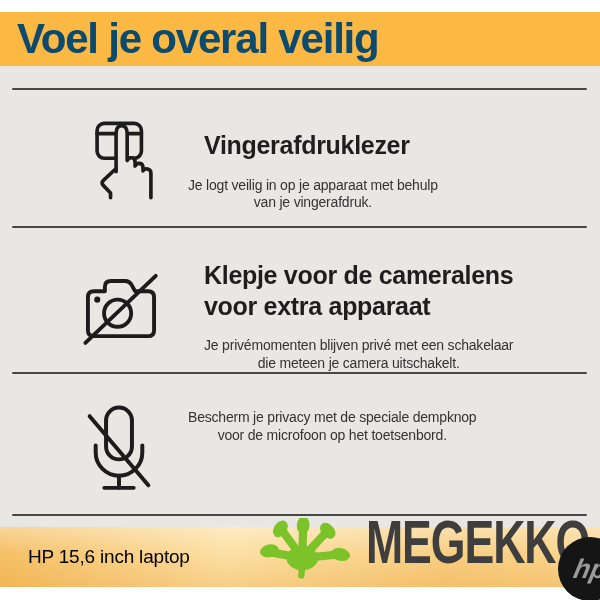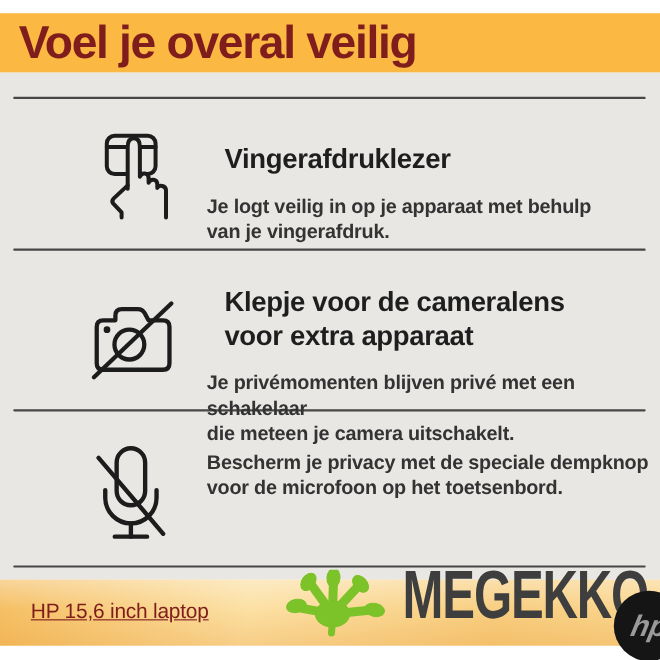--- a/index.html
+++ b/index.html
@@ -1,44 +1,44 @@
 <!DOCTYPE html>
 <html><head>
 <meta charset="utf-8">
 <style>
   html,body{margin:0;padding:0;}
   body{font-family:"Liberation Sans", sans-serif; background:#ffffff;}
   .canvas{position:relative;width:600px;height:600px;background:#ffffff;overflow:hidden;}
 
   
   .top-band{position:absolute;left:0;top:12px;width:600px;height:54px;background:#FBB843;display:flex;align-items:center;}
-  .top-band h1{margin:0 0 0 17px;font-size:42px;line-height:1;font-weight:700;letter-spacing:-1.2px;color:#7f1d1d;}
+  .top-band h1{margin:0 0 0 17px;font-size:42px;line-height:1;font-weight:700;letter-spacing:-1.2px;color:#0c4a6e;}
 
   
   .panel{position:absolute;left:0;top:66px;width:600px;height:461px;background:#E8E7E4;}
 
   .divider{position:absolute;left:12px;right:13px;height:2px;background:#474747;border-radius:1px;}
   .d1{top:88px}.d2{top:226px}.d3{top:372px}.d4{top:514px}
 
   .feature{position:absolute;left:0;width:600px;}
   .f-icon{position:absolute;}
   .f-icon svg{display:block;width:100%;height:100%;}
   .icon-stroke{fill:none;stroke:#1c1c1c;stroke-width:4.6;stroke-linecap:round;stroke-linejoin:round;}
   .icon-fill-bg{fill:#E8E7E4;stroke:none;}
   .f-text{position:absolute;left:188px;}
   .f-title{margin:16px;font-size:25px;line-height:1.22;font-weight:600;letter-spacing:-0.3px;color:#1e1e1e;white-space:pre-line;}
-  .f-desc{margin:9px 0 0 0;font-size:18px;line-height:1.27;font-weight:700;letter-spacing:-0.2px;color:#333333;white-space:pre-line;}
+  .f-desc{margin:9px 0 0 0;font-size:14px;line-height:1.27;font-weight:400;letter-spacing:-0.2px;color:#333333;white-space:pre-line;text-align:center;}
 
   
   .footer-band{position:absolute;left:0;top:527px;width:600px;height:60px;
     background:
       linear-gradient(to bottom, rgba(255,255,255,0.35) 0%, rgba(255,255,255,0) 45%, rgba(228,140,30,0.22) 100%),
       linear-gradient(100deg, #F5BF63 0%, #FCE0A4 38%, #F8CE80 75%, #FAD68F 100%);}
   .product-label{position:absolute;left:28px;top:527px;height:60px;display:flex;align-items:center;
-    font-size:19px;font-weight:500;letter-spacing:-0.2px;color:#7f1d1d;text-decoration:underline;}
+    font-size:19px;font-weight:500;letter-spacing:-0.2px;color:#000000;}
   .gecko{position:absolute;left:256px;top:518px;width:98px;height:62px;}
   .gecko svg{display:block;width:100%;height:100%;}
   .brand-word{position:absolute;left:366px;top:512px;font-size:62px;line-height:60px;font-weight:800;
     letter-spacing:-1.5px;color:#3E3E3E;transform:scaleX(0.72);transform-origin:left top;white-space:nowrap;}
   .hp-badge{position:absolute;left:558px;top:537px;width:64px;height:64px;border-radius:50%;background:#151515;
     display:flex;align-items:center;justify-content:center;z-index:5;}
   .hp-badge span{color:#9a9a9a;font-size:27px;font-weight:700;font-style:italic;transform:skewX(-12deg);letter-spacing:0;}
 </style>
 </head>
 <body>

